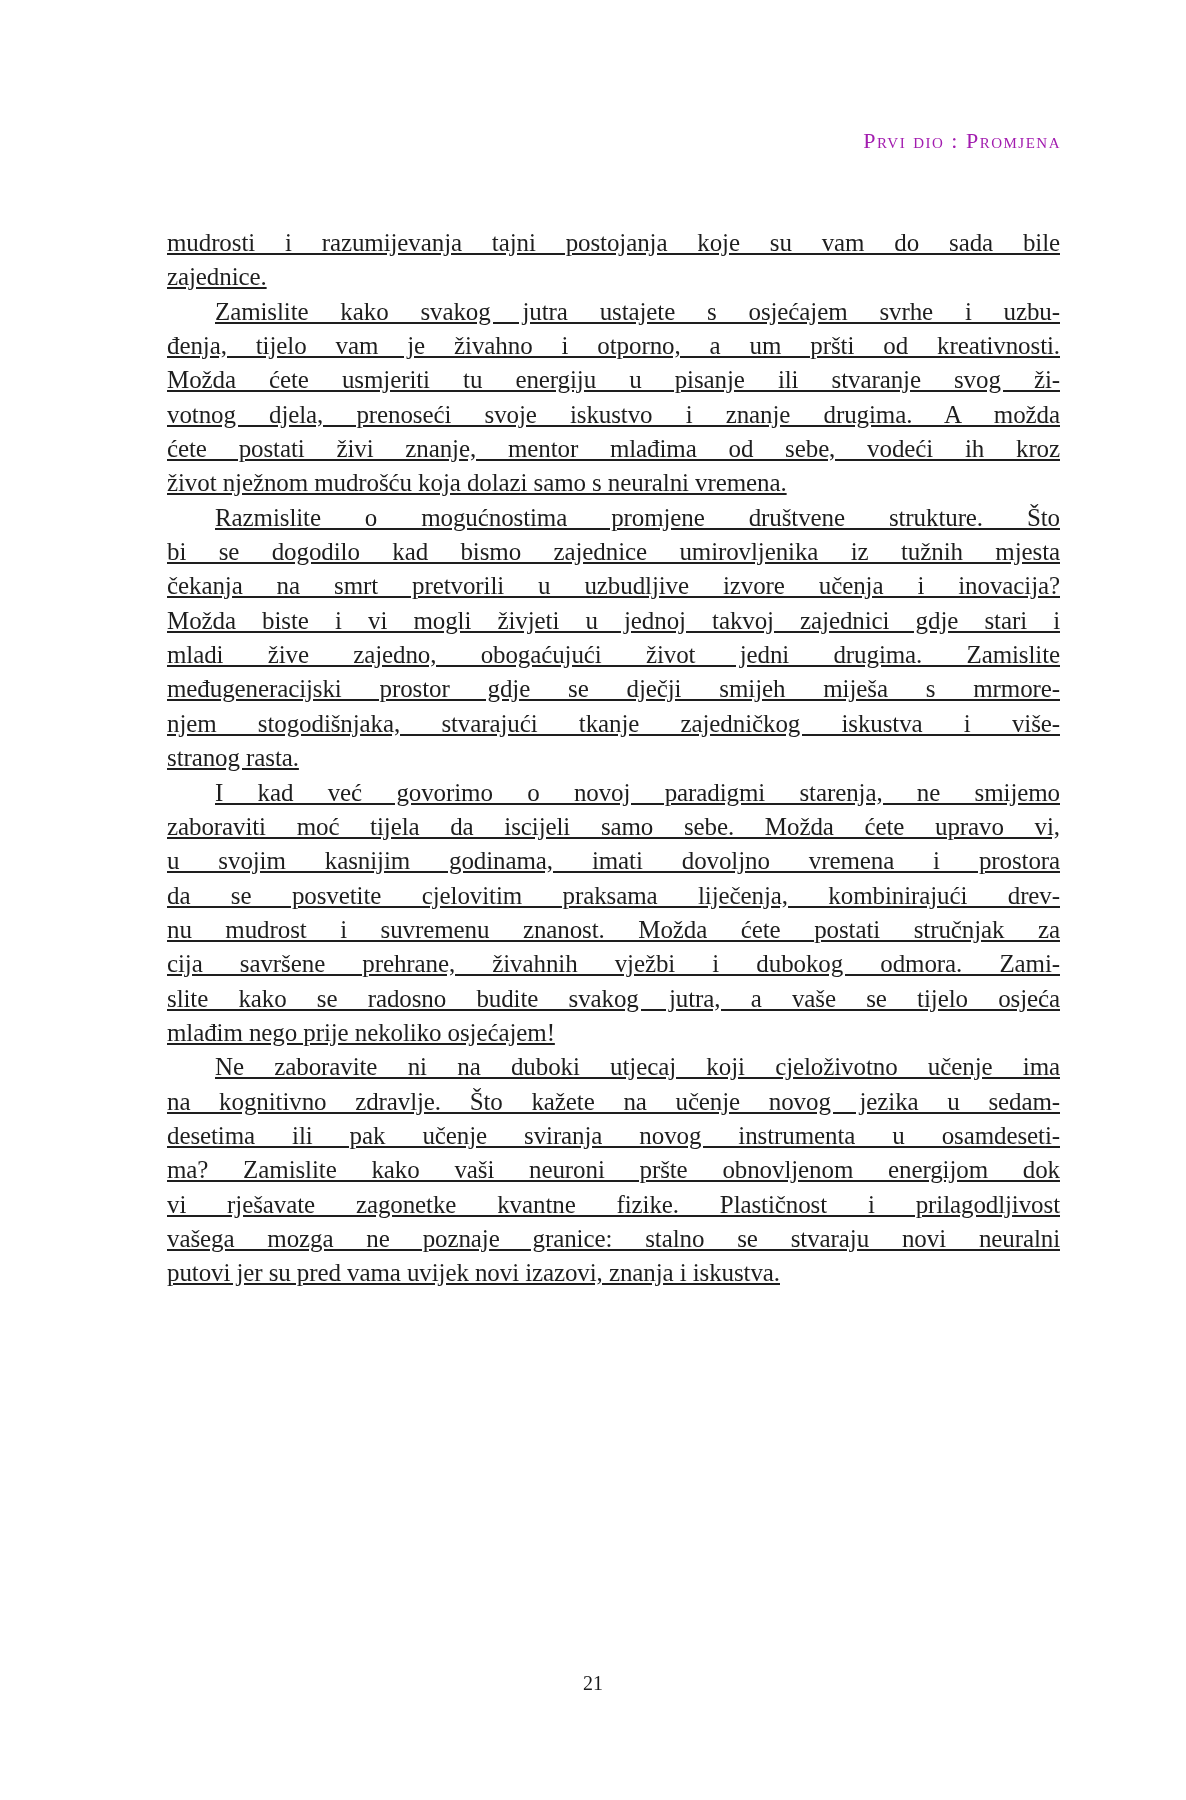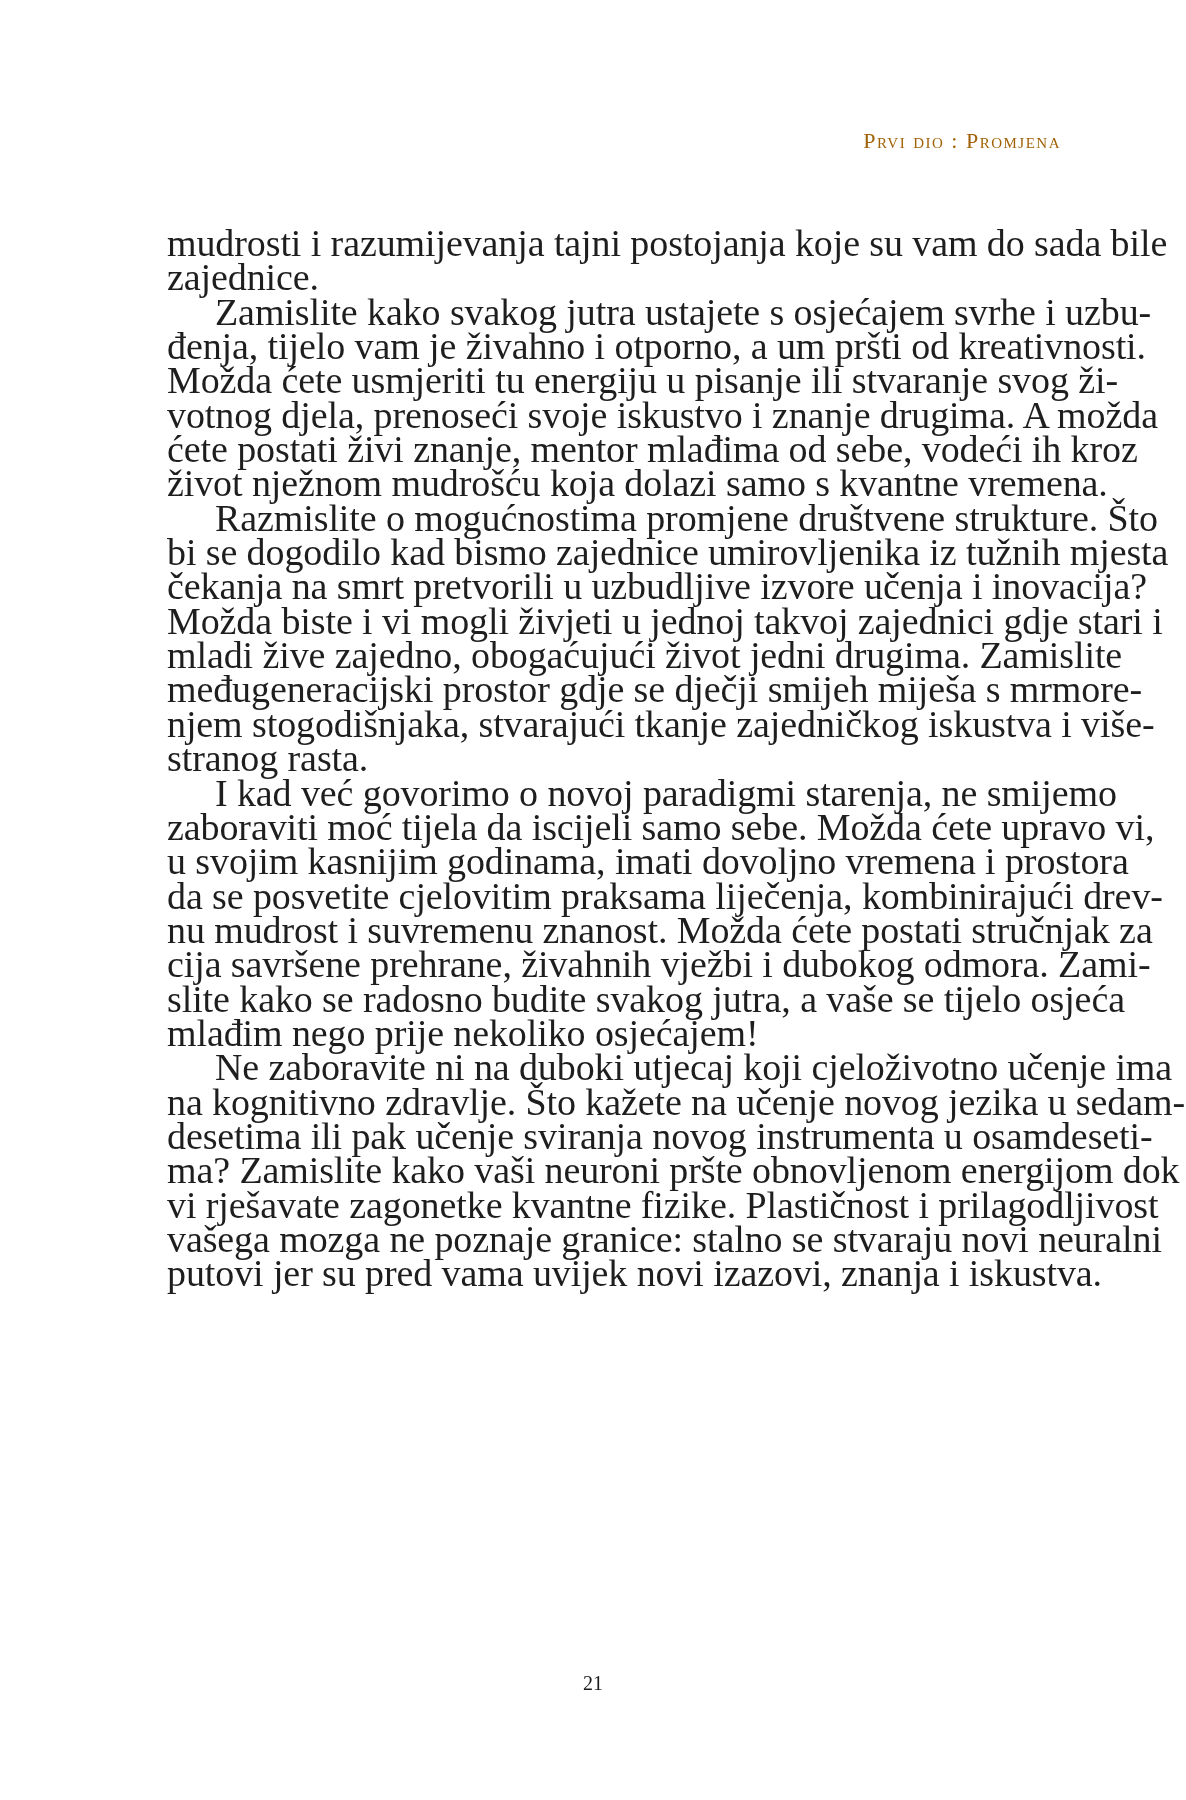--- a/index.html
+++ b/index.html
@@ -15,31 +15,32 @@
       color: #1e1e1e;
       font-family: "Liberation Serif", "DejaVu Serif", serif;
     }
     .running-header {
       position: absolute;
       top: 128px;
       right: 125px;
       font-size: 22px;
       font-variant: small-caps;
       letter-spacing: 1.5px;
-      color: #a16207;
+      color: #a21caf;
     }
     .text-block {
       position: absolute;
       top: 226px;
       left: 167px;
       width: 893px;
-      font-size: 38px;
+      font-size: 25px;
       line-height: 34.35px;
       text-align: justify;
       letter-spacing: -0.1px;
+      text-decoration: underline;
     }
     .para {
       margin: 0;
       padding: 0;
     }
     .para .line {
       display: block;
       text-align: justify;
       text-align-last: justify;
       white-space: nowrap;
@@ -71,21 +72,21 @@
     <span class="line">mudrosti i razumijevanja tajni postojanja koje su vam do sada bile</span>
     <span class="line last">zajednice.</span>
   </p>
 
   <p class="para indent">
     <span class="line first">Zamislite kako svakog jutra ustajete s osjećajem svrhe i uzbu-</span>
     <span class="line">đenja, tijelo vam je živahno i otporno, a um pršti od kreativnosti.</span>
     <span class="line">Možda ćete usmjeriti tu energiju u pisanje ili stvaranje svog ži-</span>
     <span class="line">votnog djela, prenoseći svoje iskustvo i znanje drugima. A možda</span>
     <span class="line">ćete postati živi znanje, mentor mlađima od sebe, vodeći ih kroz</span>
-    <span class="line last">život nježnom mudrošću koja dolazi samo s kvantne vremena.</span>
+    <span class="line last">život nježnom mudrošću koja dolazi samo s neuralni vremena.</span>
   </p>
 
   <p class="para indent">
     <span class="line first">Razmislite o mogućnostima promjene društvene strukture. Što</span>
     <span class="line">bi se dogodilo kad bismo zajednice umirovljenika iz tužnih mjesta</span>
     <span class="line">čekanja na smrt pretvorili u uzbudljive izvore učenja i inovacija?</span>
     <span class="line">Možda biste i vi mogli živjeti u jednoj takvoj zajednici gdje stari i</span>
     <span class="line">mladi žive zajedno, obogaćujući život jedni drugima. Zamislite</span>
     <span class="line">međugeneracijski prostor gdje se dječji smijeh miješa s mrmore-</span>
     <span class="line">njem stogodišnjaka, stvarajući tkanje zajedničkog iskustva i više-</span>

